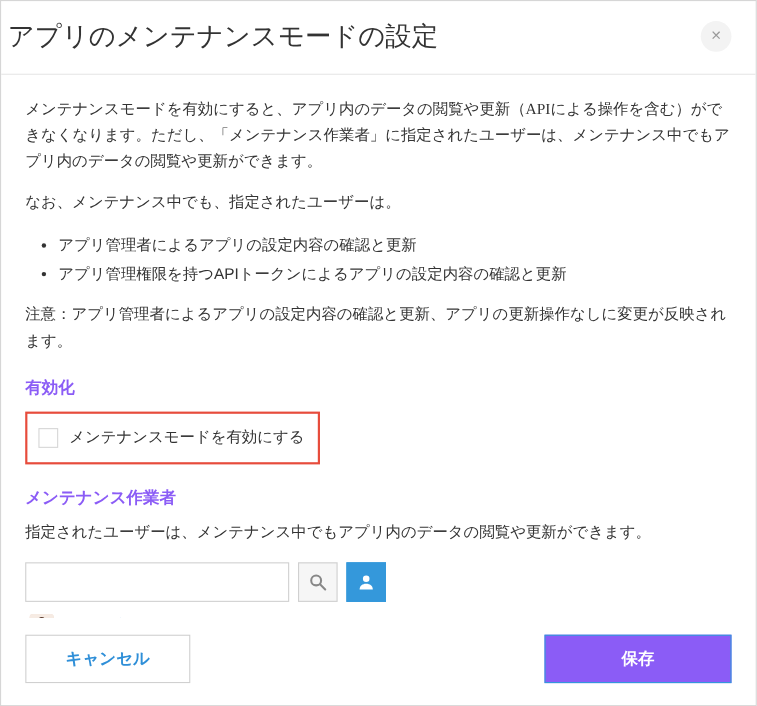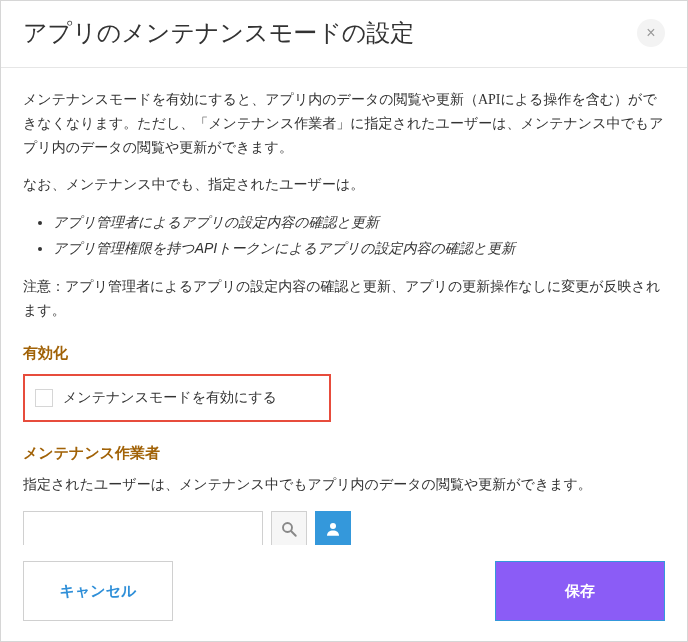--- a/index.html
+++ b/index.html
@@ -7,40 +7,40 @@
   body {
     font-family: "Hiragino Kaku Gothic ProN", "Meiryo", sans-serif;
     font-size: 14px;
     color: #333;
     background: #fff;
     border: 1px solid #d6d6d6;
   }
   .dialog { display: flex; flex-direction: column; height: 100%; }
   .header {
     display: flex; align-items: center; justify-content: space-between;
-    padding: 16px 22px 18px 22px;
+    padding: 16px 22px 18px 6px;
     border-bottom: 1px solid #e6e6e6;
   }
   .header h1 { font-size: 24px; font-weight: 400; color: #333; }
   .close-btn {
     width: 28px; height: 28px; border-radius: 50%;
     border: none; background: #f3f3f3; color: #9a9a9a;
     font-size: 16px; line-height: 1; cursor: pointer;
     display: flex; align-items: center; justify-content: center;
   }
   .body { padding: 20px 22px 10px 22px; flex: 1; overflow-y: auto; line-height: 1.7; }
   .body p { margin-bottom: 14px; font-family: Liberation Serif, serif; }
-  .body ul { margin: 0 0 14px 0; padding-left: 30px; font-style: italic; }
+  .body ul { margin: 0 0 14px 0; padding-left: 30px; }
   .body ul li { list-style: disc; margin-bottom: 2px; }
-  .section-title { font-size: 15px; font-weight: 700; margin: 18px 0 8px 0; color: #a16207; }
+  .section-title { font-size: 15px; font-weight: 700; margin: 18px 0 8px 0; color: #8b5cf6; }
   .highlight-box {
     border: 2px solid #e74c3c;
     padding: 10px 10px;
     display: flex; align-items: center; gap: 10px;
-    width: 308px;
+    width: 268px;
     margin-bottom: 18px;
   }
   .checkbox {
     width: 18px; height: 18px; border: 1px solid #d6d6d6; background: #fff;
     flex-shrink: 0;
   }
   .workers-desc { margin-bottom: 10px; }
   .picker-row { display: flex; align-items: center; gap: 8px; margin-bottom: 6px; }
   .picker-input {
     width: 240px; height: 36px; border: 1px solid #d0d0d0;
@@ -68,21 +68,21 @@
     width: 20px; height: 20px; border: none; background: transparent;
     color: #2f8fd8; font-size: 16px; cursor: pointer;
     display: flex; align-items: center; justify-content: center;
   }
   .footer {
     display: flex; justify-content: space-between; align-items: center;
     padding: 16px 22px 20px 22px;
     gap: 12px;
   }
   .btn {
-    min-width: 150px; height: 60px; font-size: 15px; font-weight: 600;
+    min-width: 150px; height: 44px; font-size: 15px; font-weight: 600;
     border: 1px solid #d0d0d0; background: #fff; color: #2f8fd8;
     cursor: pointer;
   }
   .btn.primary {
     background: #8b5cf6; border-color: #3498db; color: #fff;
     min-width: 170px;
   }
 </style>
 </head>
 <body>

